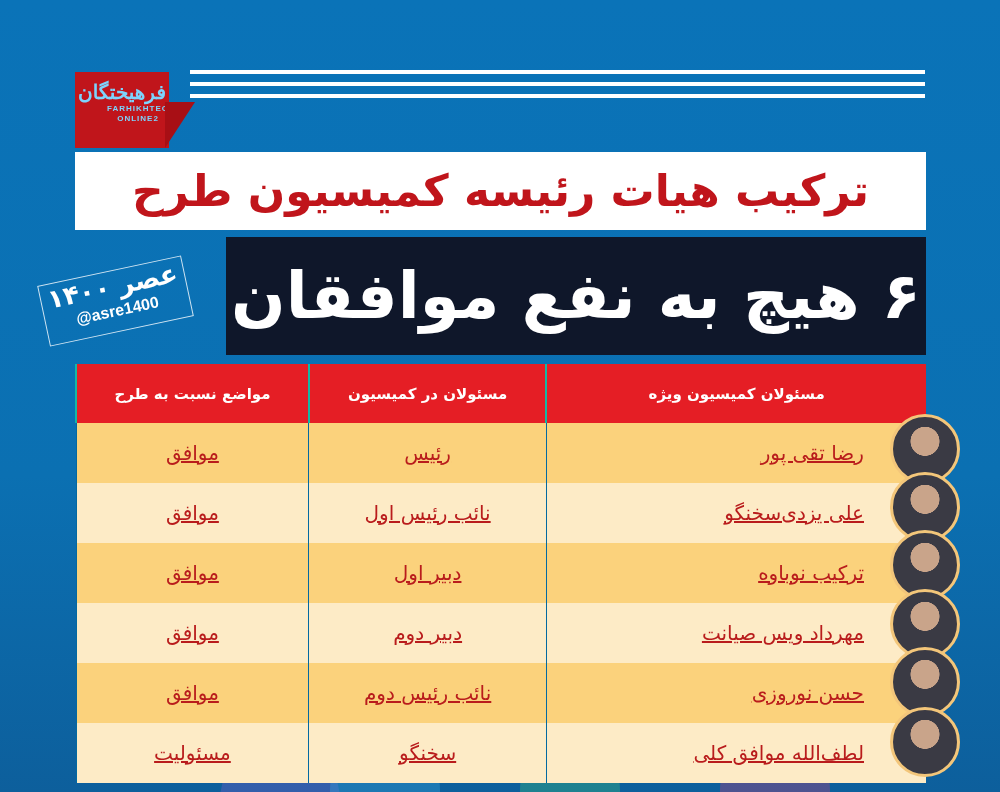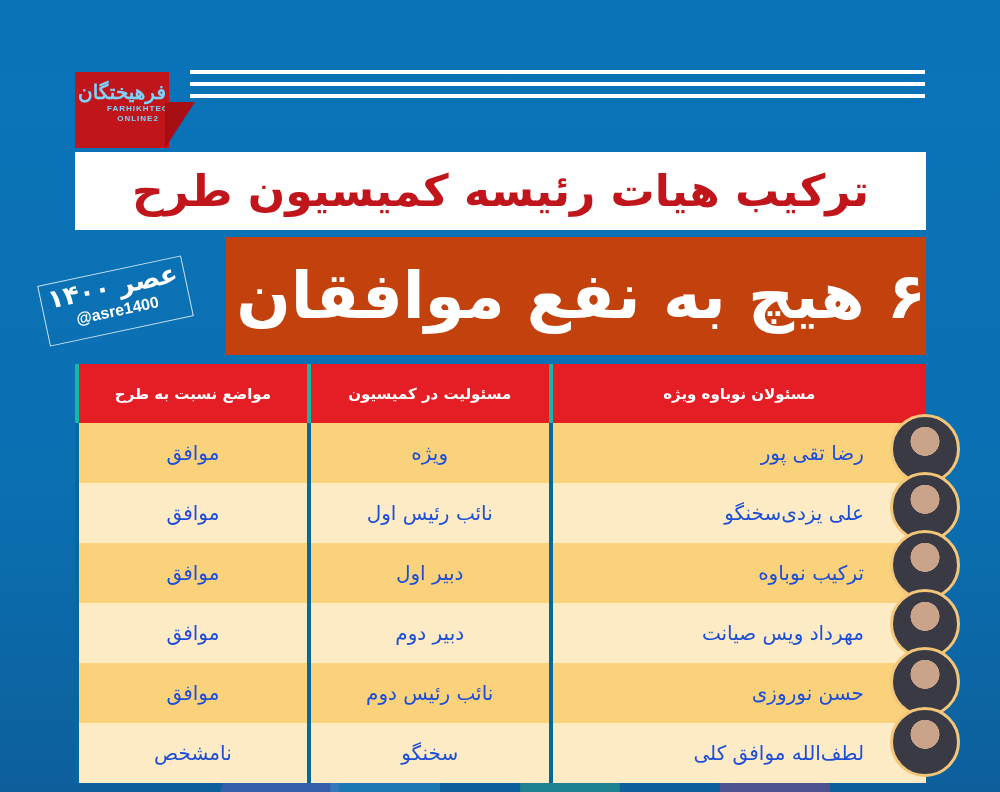--- a/index.html
+++ b/index.html
@@ -8,28 +8,28 @@
     font-family:"DejaVu Sans",sans-serif;}
   .bg-blob{position:absolute;border-radius:50%;opacity:.35;}
   .stripes{position:absolute;left:190px;top:70px;width:735px;height:32px;}
   .stripes div{position:absolute;left:0;right:0;height:4px;background:#fff;}
   .logo{position:absolute;left:75px;top:72px;width:94px;height:76px;background:#c0151b;color:#7dd3fc;text-align:center;}
   .logo .fa{font-family:"DejaVu Serif",serif;font-size:20px;font-weight:bold;margin-top:8px;direction:rtl;}
   .logo .en{font-family:"Liberation Sans",sans-serif;font-size:8px;font-weight:bold;letter-spacing:1px;line-height:10px;padding-left:32px;}
   .logo-tri{position:absolute;left:165px;top:102px;width:0;height:0;border-top:46px solid #a80f15;border-right:30px solid transparent;}
   .title1{position:absolute;left:75px;top:152px;width:851px;height:78px;background:#fff;color:#c0151b;
     font-size:44px;font-weight:bold;text-align:center;line-height:78px;direction:rtl;}
-  .title2{position:absolute;left:226px;top:237px;width:700px;height:118px;background:#c2410c;color:#fff;
-    font-size:64px;font-weight:bold;text-align:right;line-height:118px;direction:rtl;}
+  .title2{position:absolute;left:226px;top:237px;width:700px;height:118px;background:#0f172a;color:#fff;
+    font-size:64px;font-weight:bold;text-align:center;line-height:118px;direction:rtl;}
   .stamp{position:absolute;left:42px;top:270px;width:145px;height:60px;border:1px solid #cfe4f2;transform:rotate(-12deg);color:#fff;text-align:center;}
   .stamp .fa{font-size:26px;font-weight:bold;direction:rtl;line-height:30px;}
   .stamp .en{font-family:"Liberation Sans",sans-serif;font-size:16px;font-weight:bold;line-height:20px;}
   table{position:absolute;left:75px;top:364px;width:851px;border-collapse:collapse;direction:rtl;}
-  th{background:#e51e25;color:#fff;height:57px;font-size:15px;font-weight:bold;border-left:4px solid #14b8a6;}
-  td{height:58px;font-size:20px;color:#1d4ed8;text-align:center;border-left:4px solid #0369a1;}
+  th{background:#e51e25;color:#fff;height:57px;font-size:15px;font-weight:bold;border-left:2px solid #14b8a6;}
+  td{height:58px;font-size:20px;color:#b91c1c;text-align:center;border-left:1px solid #0369a1;text-decoration:underline;}
   tr.odd td{background:#fbd27c;}
   tr.even td{background:#fdebc6;}
   td.name{text-align:right;padding-right:62px;padding-left:28px;}
   .avatar{position:absolute;right:40px;width:64px;height:64px;border-radius:50%;border:3px solid #f3c67a;
     background:radial-gradient(circle at 50% 38%,#c9a48a 0 28%,#3a3a44 29% 100%);}
 </style>
 </head>
 <body>
 
 <div class="bg-blob" style="left:220px;top:740px;width:120px;height:120px;background:#7a5fc8;"></div>
@@ -53,27 +53,27 @@
 <div class="title2">۶ هیچ به نفع موافقان</div>
 
 <div class="stamp">
   <div class="fa">عصر ۱۴۰۰</div>
   <div class="en">@asre1400</div>
 </div>
 
 <table>
   <tbody>
       <tr>
-    <th>مسئولان نوباوه ویژه</th>
-    <th>مسئولیت در کمیسیون</th>
+    <th>مسئولان کمیسیون ویژه</th>
+    <th>مسئولان در کمیسیون</th>
     <th>مواضع نسبت به طرح</th>
   </tr>
   <tr class="odd">
         <td class="name">رضا تقی پور</td>
-        <td>ویژه</td>
+        <td>رئیس</td>
         <td>موافق</td>
       </tr>
   <tr class="even">
         <td class="name">علی یزدی‌سخنگو</td>
         <td>نائب رئیس اول</td>
         <td>موافق</td>
       </tr>
   <tr class="odd">
         <td class="name">ترکیب نوباوه</td>
         <td>دبیر اول</td>
@@ -85,21 +85,21 @@
         <td>موافق</td>
       </tr>
   <tr class="odd">
         <td class="name">حسن نوروزی</td>
         <td>نائب رئیس دوم</td>
         <td>موافق</td>
       </tr>
   <tr class="even">
         <td class="name">لطف‌الله موافق کلی</td>
         <td>سخنگو</td>
-        <td>نامشخص</td>
+        <td>مسئولیت</td>
       </tr>
 </tbody>
   </table>
 
 <div class="avatar" style="top:414px"></div>
 <div class="avatar" style="top:472px"></div>
 <div class="avatar" style="top:530px"></div>
 <div class="avatar" style="top:589px"></div>
 <div class="avatar" style="top:647px"></div>
 <div class="avatar" style="top:707px"></div>

